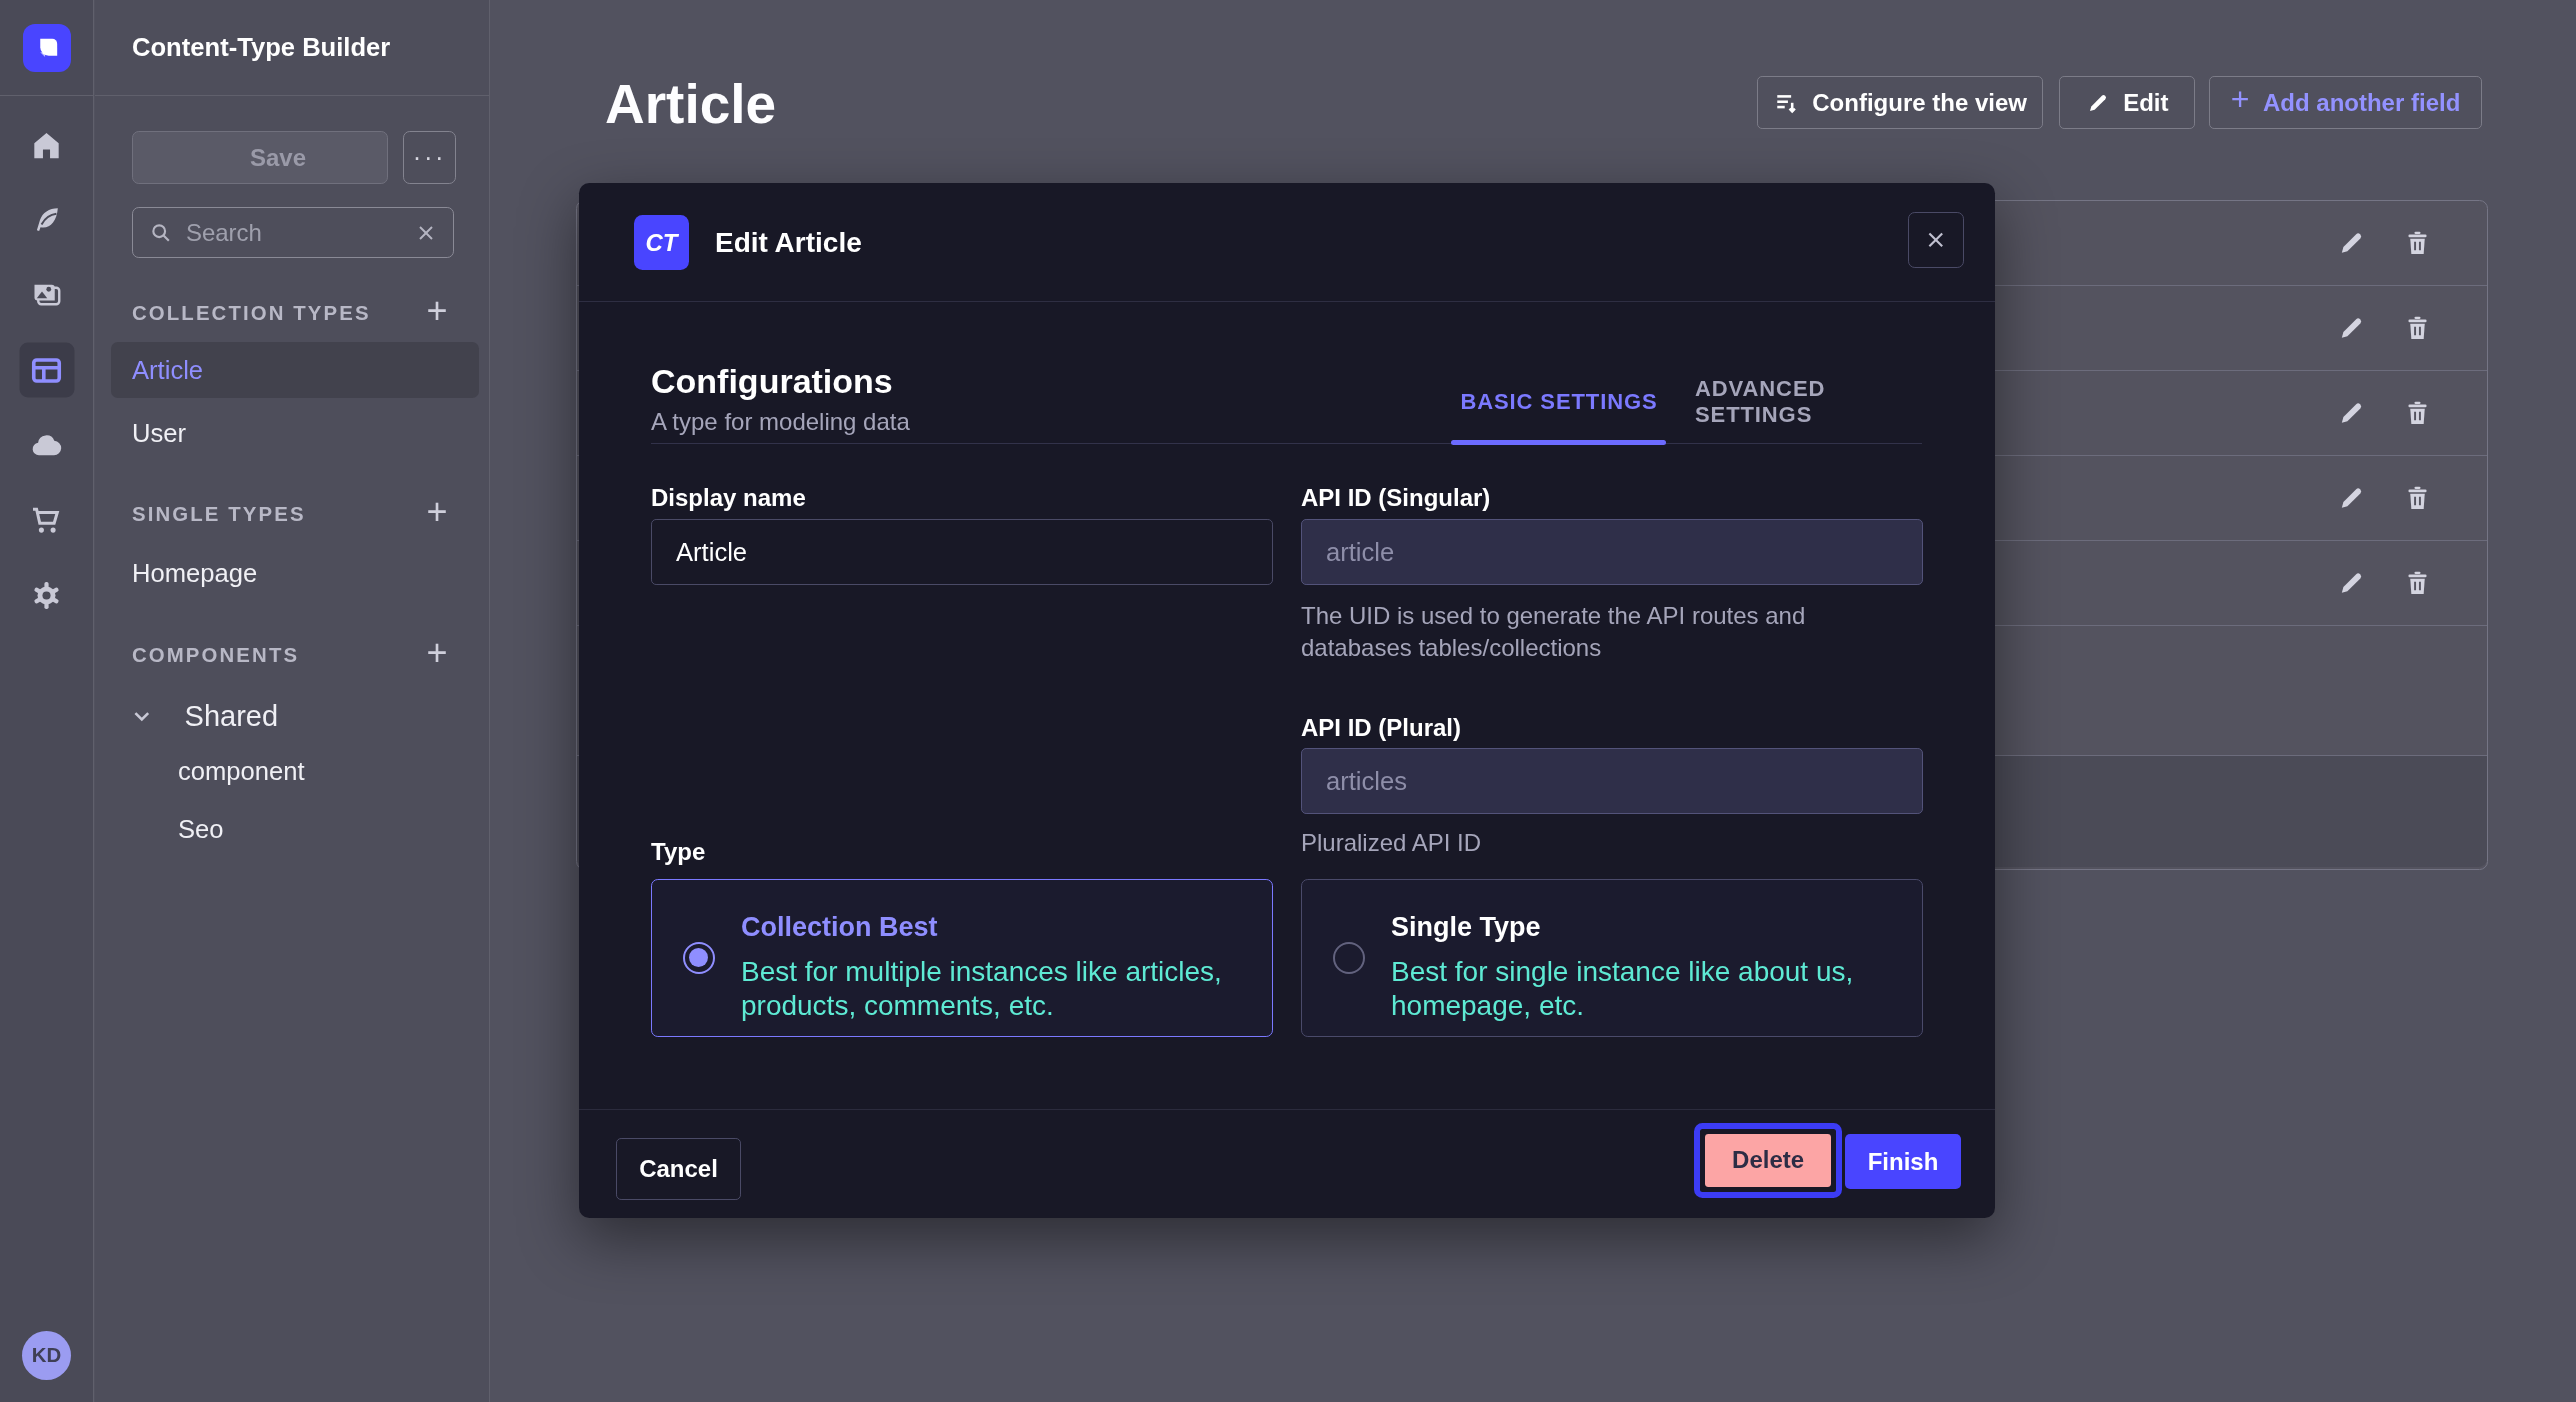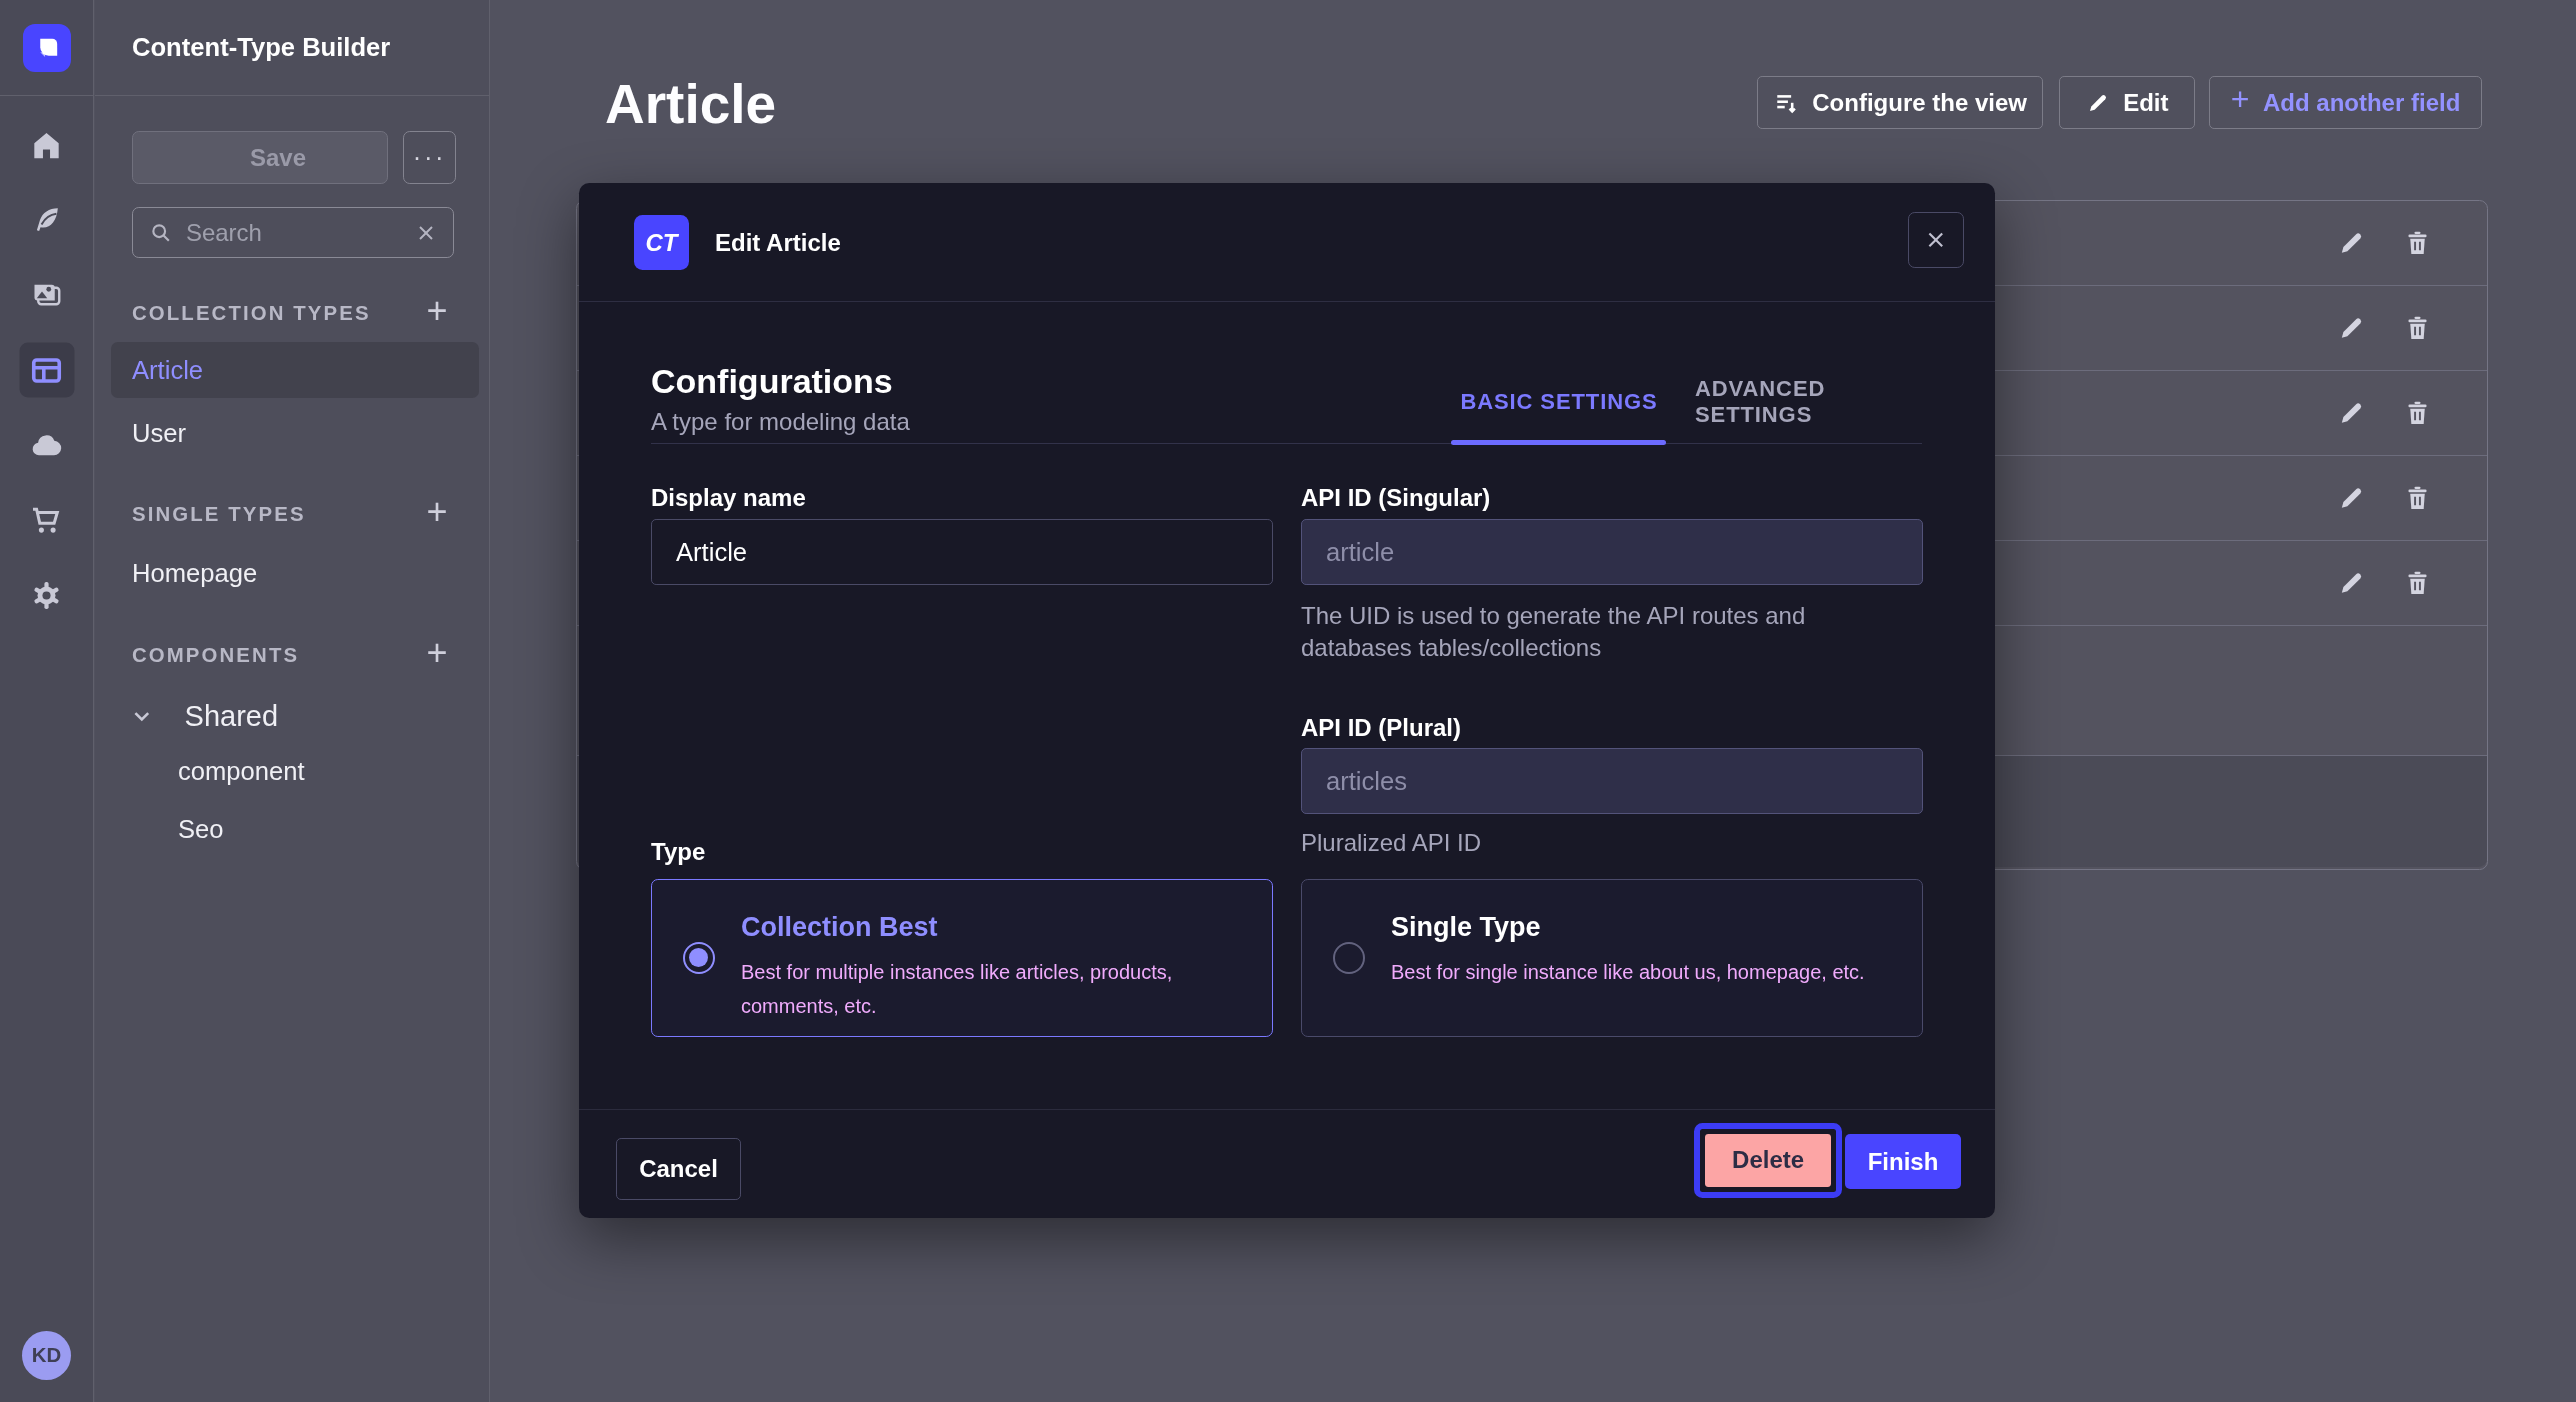--- a/index.html
+++ b/index.html
@@ -70,21 +70,21 @@
 
   
   .modal { position:absolute; left:579px; top:183px; width:1416px; height:1035px;
            background:#181826; border-radius:10.2px; box-shadow:0 21px 60px rgba(0,0,0,.45); }
   .modal-head { position:absolute; left:0; top:0; width:100%; height:119px;
                 border-bottom:0.9px solid #2e2e42; }
   .ct-badge { position:absolute; left:55px; top:32px; width:55px; height:55px; background:#4945ff;
               border-radius:8.5px; display:flex; align-items:center; justify-content:center;
               color:#fff; font-weight:800; font-style:italic; font-size:24px; }
   .modal-title { position:absolute; left:136px; top:60px; transform:translateY(-50%);
-                 color:#fff; font-size:24px; font-weight:bold; }
+                 color:#fff; font-size:28px; font-weight:bold; }
   .modal-close { position:absolute; left:1329px; top:29px; width:56px; height:56px;
                  border:0.9px solid #4a4a66; border-radius:6.8px; background:transparent;
                  display:flex; align-items:center; justify-content:center; color:#c0c0d0; }
 
   .cfg-title { position:absolute; left:72px; top:179px; color:#fff; font-size:34px; font-weight:bold; }
   .cfg-sub { position:absolute; left:72px; top:225px; color:#a5a5ba; font-size:24px; }
   .cfg-divider { position:absolute; left:72px; top:260px; width:1271px; height:0.9px; background:#32324a; }
   .tab { position:absolute; top:219px; transform:translate(-50%,-50%); font-size:22px;
          font-weight:bold; letter-spacing:0.9px; }
   .tab.active { color:#7b79ff; }
@@ -102,22 +102,22 @@
 
   .type-card { position:absolute; top:696px; width:622px; height:158px; border-radius:6.8px;
                background:#1b1b2e; border:0.9px solid #4a4a6a; }
   .type-card.selected { border:1.7px solid #7b79ff; }
   .radio { position:absolute; left:31px; top:50%; transform:translateY(-50%);
            width:32px; height:32px; border-radius:50%; border:2.6px solid #62627e; }
   .radio.on { border-color:#8f8eff; }
   .radio.on::after { content:""; position:absolute; left:4.3px; top:4.3px; width:19px; height:19px;
                      border-radius:50%; background:#8f8eff; }
   .card-title { position:absolute; left:89px; top:32px; font-size:27px; font-weight:bold; }
-  .card-desc { position:absolute; left:89px; top:75px; width:511px; color:#f0abfc;
-               font-size:20px; line-height:34px; }
+  .card-desc { position:absolute; left:89px; top:75px; width:511px; color:#5eead4;
+               font-size:28px; line-height:34px; }
 
   .modal-foot { position:absolute; left:0; top:926px; width:100%; height:109px;
                 border-top:0.9px solid #2b2b3d; border-radius:0 0 10.2px 10.2px; }
   .btn-cancel { position:absolute; left:37px; top:28px; width:125px; height:62px;
                 border:0.9px solid #4a4a66; border-radius:5.1px; background:transparent;
                 color:#fff; font-size:24px; font-weight:bold; }
   .agent-ring { position:absolute; left:1115px; top:12.8px; padding:5.1px; border:6px solid #3c3cf5;
                 border-radius:8.5px; background:#181826; }
   .btn-delete { width:126px; height:53px; background:#fca5a5; border:none; border-radius:3.4px;
                 color:#2d2d45; font-size:24px; font-weight:bold; }

